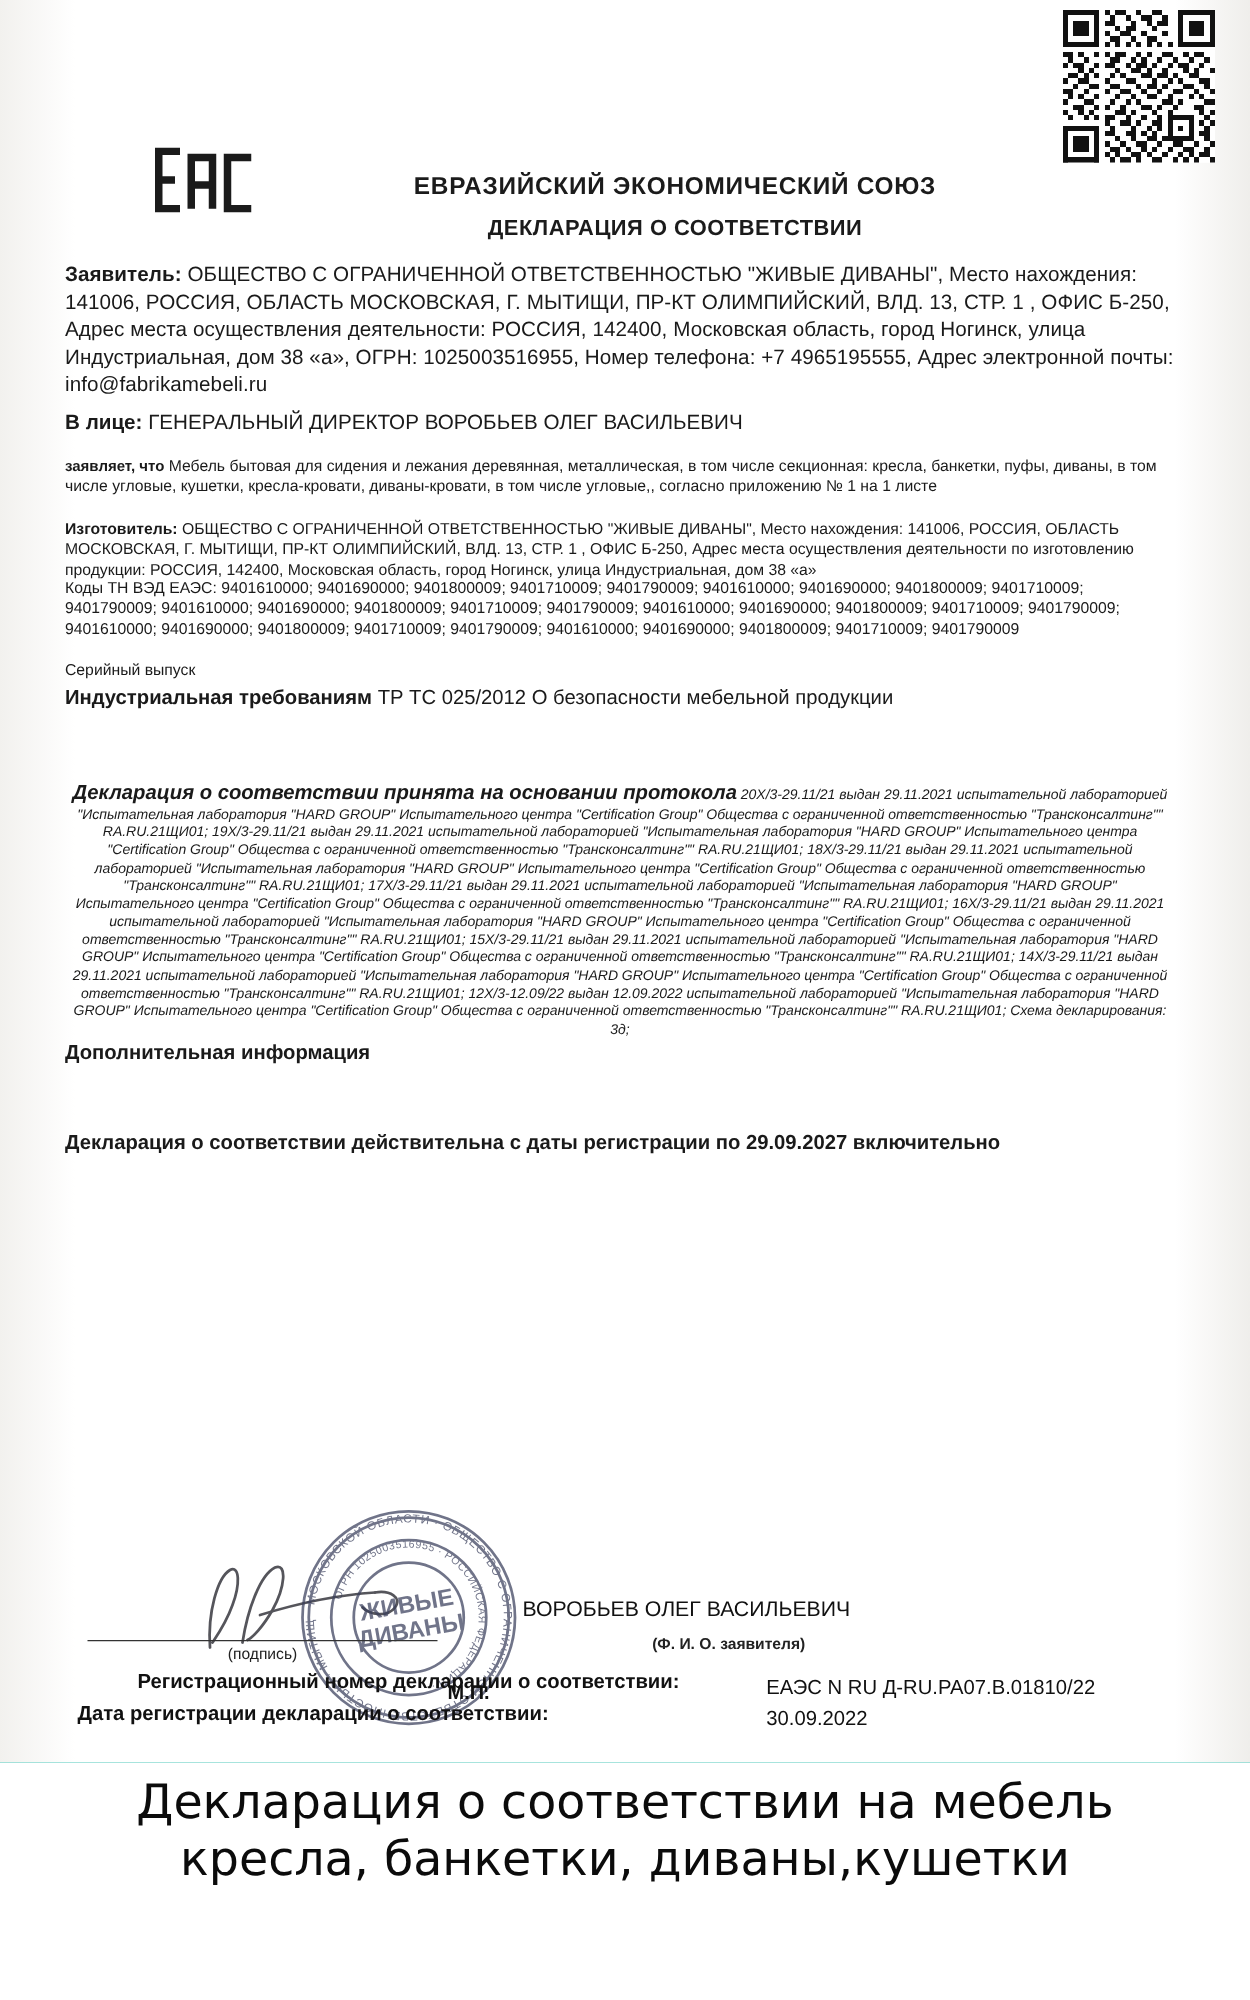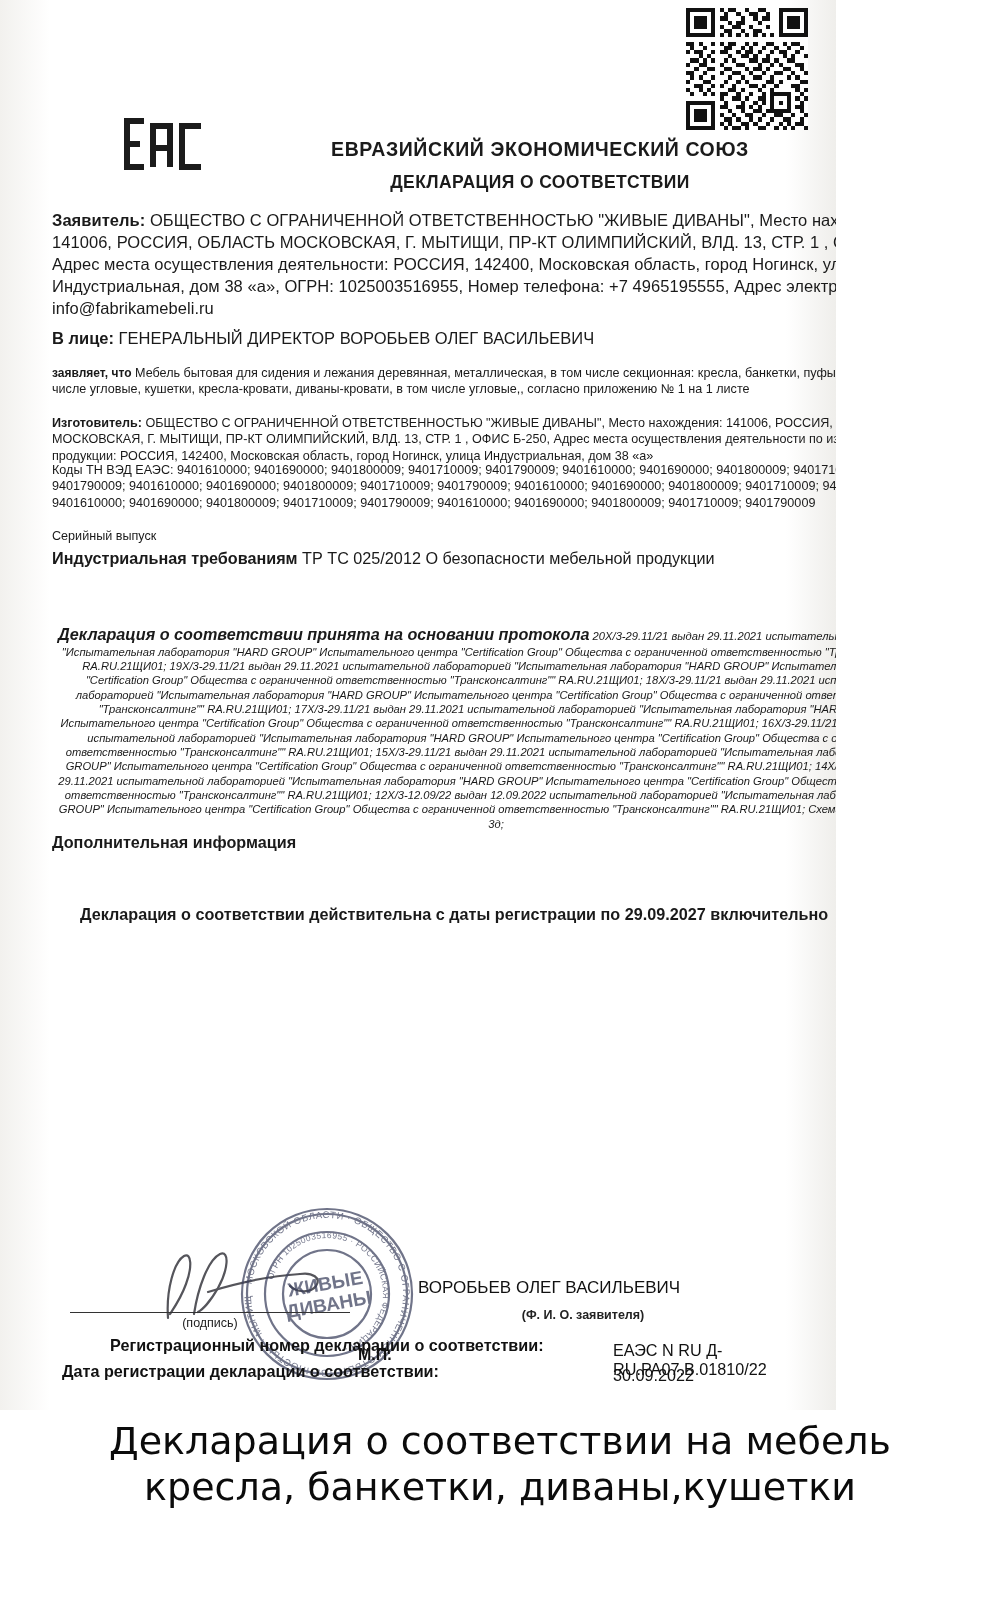--- a/index.html
+++ b/index.html
@@ -14,21 +14,21 @@
     color: #111;
     position: relative;
     overflow: hidden;
   }
 
   
   .sheet {
     position: absolute;
     left: 0;
     top: 0;
-    width: 836px;
+    width: 1000px;
     height: 1410px;
     background: #14b8a6;
     overflow: hidden;
   }
   .sheet:before {
     
     content: "";
     position: absolute;
     inset: 0;
     background: linear-gradient(90deg, #f2f1ee 0%, #ffffff 6%, #ffffff 94%, #efeeeb 100%);
@@ -137,21 +137,20 @@
   .b-addinfo {
     top: 833px;
     font-size: 16.2px;
     font-weight: bold;
   }
   .b-valid {
     top: 903px;
     font-size: 16.2px;
     font-weight: bold;
     line-height: 1.42;
-    margin-left: 28px;
   }
 
   
   .sign-line {
     position: absolute;
     left: 70px;
     top: 1312px;
     width: 280px;
     border-top: 1px solid #333;
   }

